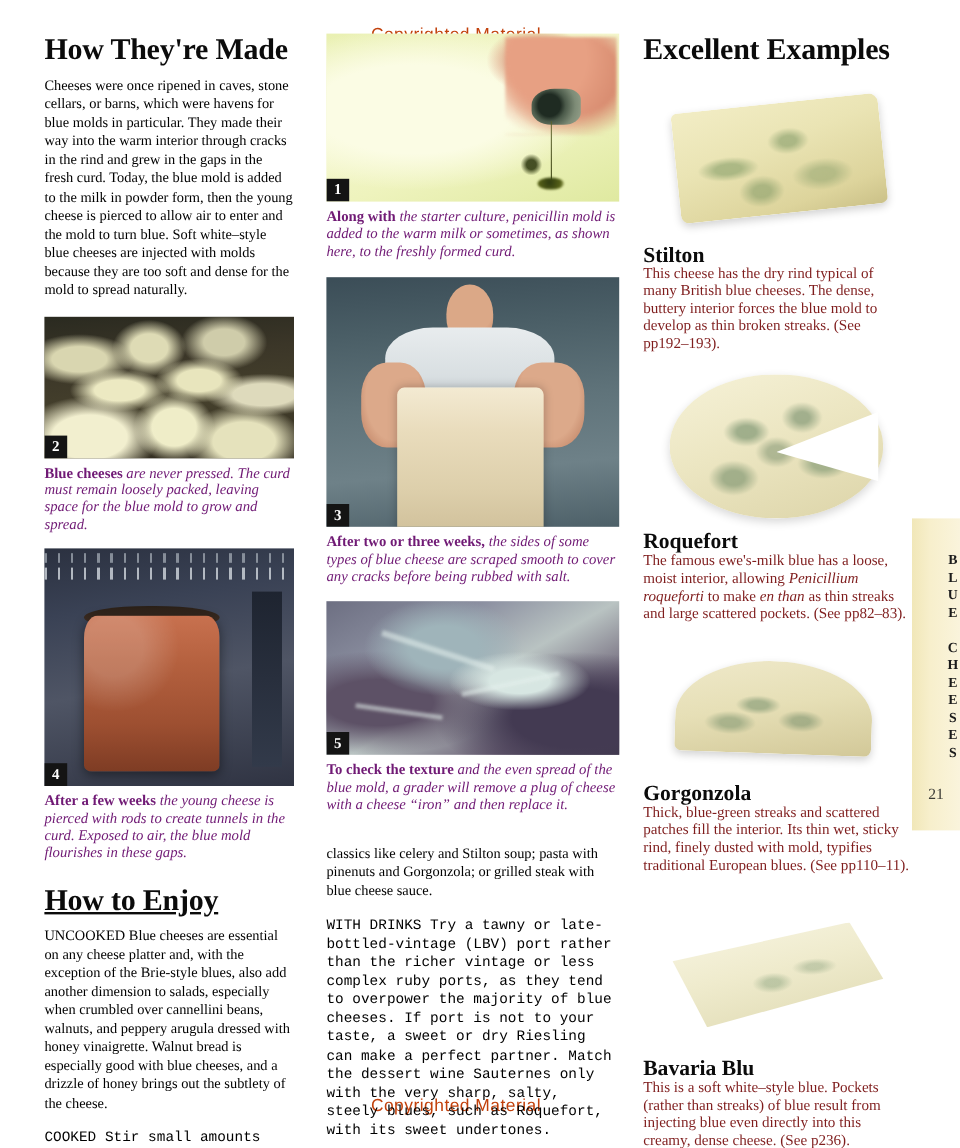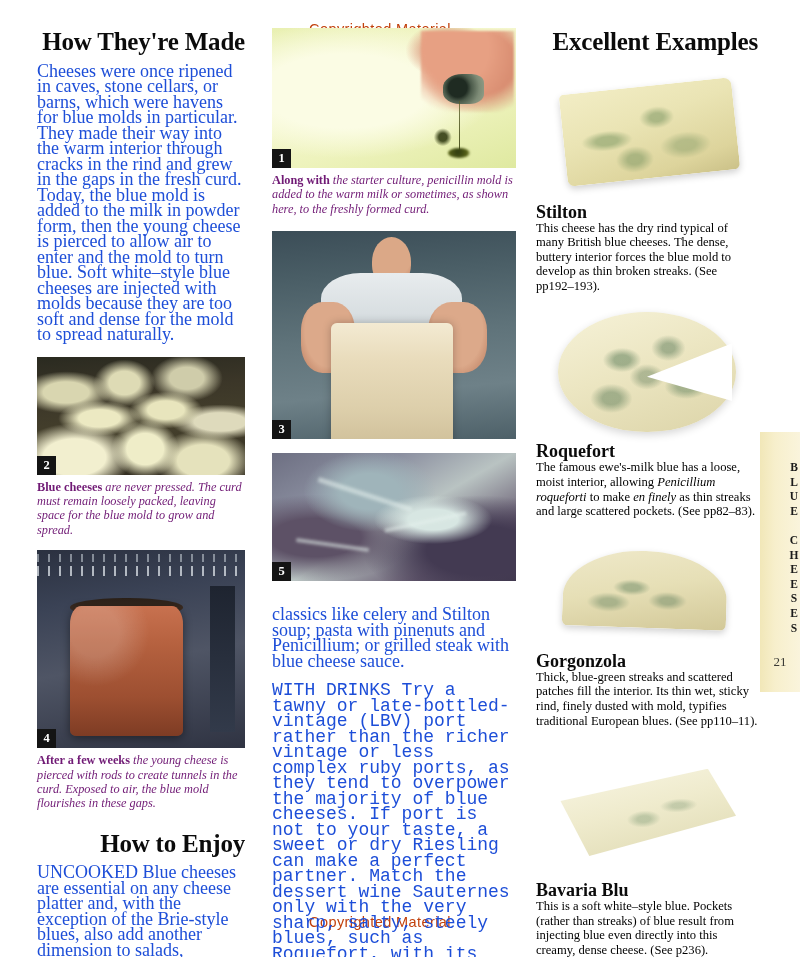--- a/index.html
+++ b/index.html
@@ -76,29 +76,28 @@
 
   
   .section-heading {
     font-family: "Liberation Serif", "DejaVu Serif", serif;
     font-weight: 700;
     font-size: 25px;
     letter-spacing: -0.2px;
     color: #0b0b0b;
     margin: 0;
     line-height: 1.1;
-    text-align: right;
   }
 
   
   .body-text {
     font-family: "Liberation Serif", "DejaVu Serif", serif;
-    font-size: 18px;
+    font-size: 12px;
     line-height: 15.5px;
-    color: #1d4ed8;
+    color: #000000;
     margin: 0;
     text-align: left;
   }
   .body-text + .body-text { margin-top: 14px; font-family: Liberation Mono, monospace; }
 
   
   .col {
     position: absolute;
   }
   #col-left   { left: 37px;  top: 28px;  width: 208px; }
@@ -146,21 +145,21 @@
     font-weight: 700;
     font-size: 18px;
     line-height: 16px;
     color: #0b0b0b;
     margin: 0 0 1px 0;
   }
   .cheese-desc {
     font-family: "Liberation Serif", "DejaVu Serif", serif;
     font-size: 12.6px;
     line-height: 14.6px;
-    color: #000000;
+    color: #7f1d1d;
     margin: 0;
   }
   .cheese-desc i { font-style: italic; }
   .cheese-photo {
     position: relative;
     background: #ffffff;
   }
 
   
 
@@ -397,21 +396,21 @@
       <div class="rack"></div>
       <div class="pillar"></div>
       <div class="drum-top"></div>
       <div class="drum"></div>
       <span class="step-num">4</span>
     </div>
     <p class="caption">
       <span class="lead">After a few weeks</span><em> the young cheese is pierced with rods to create tunnels in the curd. Exposed to air, the blue mold flourishes in these gaps.</em>
     </p>
 
-    <h2 class="section-heading" style="margin-top:19px;">How to Enjoy</h2>
+    <h2 class="section-heading" style="margin-top:19px;text-decoration:underline;">How to Enjoy</h2>
 
     <p class="body-text" style="margin-top:8px;">UNCOOKED Blue cheeses are essential on any cheese platter and, with the exception of the Brie-style blues, also add another dimension to salads, especially when crumbled over cannellini beans, walnuts, and peppery arugula dressed with honey vinaigrette. Walnut bread is especially good with blue cheeses, and a drizzle of honey brings out the subtlety of the cheese.</p>
 
     <p class="body-text">COOKED Stir small amounts into pasta, soups, and sauces to elevate dishes into</p>
   </div>
 
   <div class="col" id="col-mid">
 
     <div class="photo ph-pour" style="height:140px;">
       <div class="hand"></div>
@@ -425,50 +424,56 @@
     </p>
 
     <div class="photo ph-maker" style="margin-top:15px; height:208px;">
       <div class="head"></div>
       <div class="torso"></div>
       <div class="arm-l"></div>
       <div class="arm-r"></div>
       <div class="wheel"></div>
       <span class="step-num">3</span>
     </div>
+    <p class="caption">
+      <span class="lead">After two or three weeks,</span><em> the sides of some types of blue cheese are scraped smooth to cover any cracks before being rubbed with salt.</em>
+    </p>
 
     <div class="photo ph-macro" style="margin-top:14px; height:128px;">
       <div class="streak" style="left:18%; top:30%; width:40%; height:5px; transform:rotate(18deg);"></div>
       <div class="streak" style="left:46%; top:52%; width:34%; height:4px; transform:rotate(-12deg);"></div>
       <div class="streak" style="left:10%; top:70%; width:30%; height:4px; transform:rotate(8deg);"></div>
       <span class="step-num">5</span>
     </div>
-
-    <p class="body-text" style="margin-top:26px;">classics like celery and Stilton soup; pasta with pinenuts and Penicillium; or grilled steak with blue cheese sauce.</p>
+    <p class="caption">
+      <span class="lead">To check the texture</span><em> and the even spread of the blue mold, a grader will remove a plug of cheese with a cheese “iron” and then replace it.</em>
+    </p>
+
+    <p class="body-text" style="margin-top:26px;">classics like celery and Stilton soup; pasta with pinenuts and Gorgonzola; or grilled steak with blue cheese sauce.</p>
 
     <p class="body-text">WITH DRINKS Try a tawny or late-bottled-vintage (LBV) port rather than the richer vintage or less complex ruby ports, as they tend to overpower the majority of blue cheeses. If port is not to your taste, a sweet or dry Riesling can make a perfect partner. Match the dessert wine Sauternes only with the very sharp, salty, steely blues, such as Roquefort, with its sweet undertones.</p>
   </div>
 
   <div class="col" id="col-right">
 
     <h2 class="section-heading">Excellent Examples</h2>
 
     <div class="cheese-photo" style="margin-top:8px; height:140px;">
       <div class="ch-stilton"></div>
     </div>
     <h3 class="cheese-name">Stilton</h3>
     <p class="cheese-desc">This cheese has the dry rind typical of many British blue cheeses. The dense, buttery interior forces the blue mold to develop as thin broken streaks. (See pp192–193).</p>
 
     <div class="cheese-photo" style="margin-top:10px; height:140px;">
       <div class="ch-roquefort">
         <div class="cutout"></div>
       </div>
     </div>
     <h3 class="cheese-name">Roquefort</h3>
-    <p class="cheese-desc"><span>The famous ewe's-milk blue has a loose, moist interior, allowing </span><i>Penicillium roqueforti</i><span> to make </span><i>en finely</i><span> as thin streaks and large scattered pockets. (See pp82–83).</span></p>
+    <p class="cheese-desc"><span>The famous ewe's-milk blue has a loose, moist interior, allowing </span><i>Penicillium roqueforti</i><span> to make </span><i>en than</i><span> as thin streaks and large scattered pockets. (See pp82–83).</span></p>
 
     <div class="cheese-photo" style="margin-top:10px; height:124px;">
       <div class="ch-gorgonzola"></div>
     </div>
     <h3 class="cheese-name">Gorgonzola</h3>
     <p class="cheese-desc">Thick, blue-green streaks and scattered patches fill the interior. Its thin wet, sticky rind, finely dusted with mold, typifies traditional European blues. (See pp110–11).</p>
 
     <div class="cheese-photo" style="margin-top:18px; height:136px;">
       <div class="ch-bavaria"></div>
     </div>

